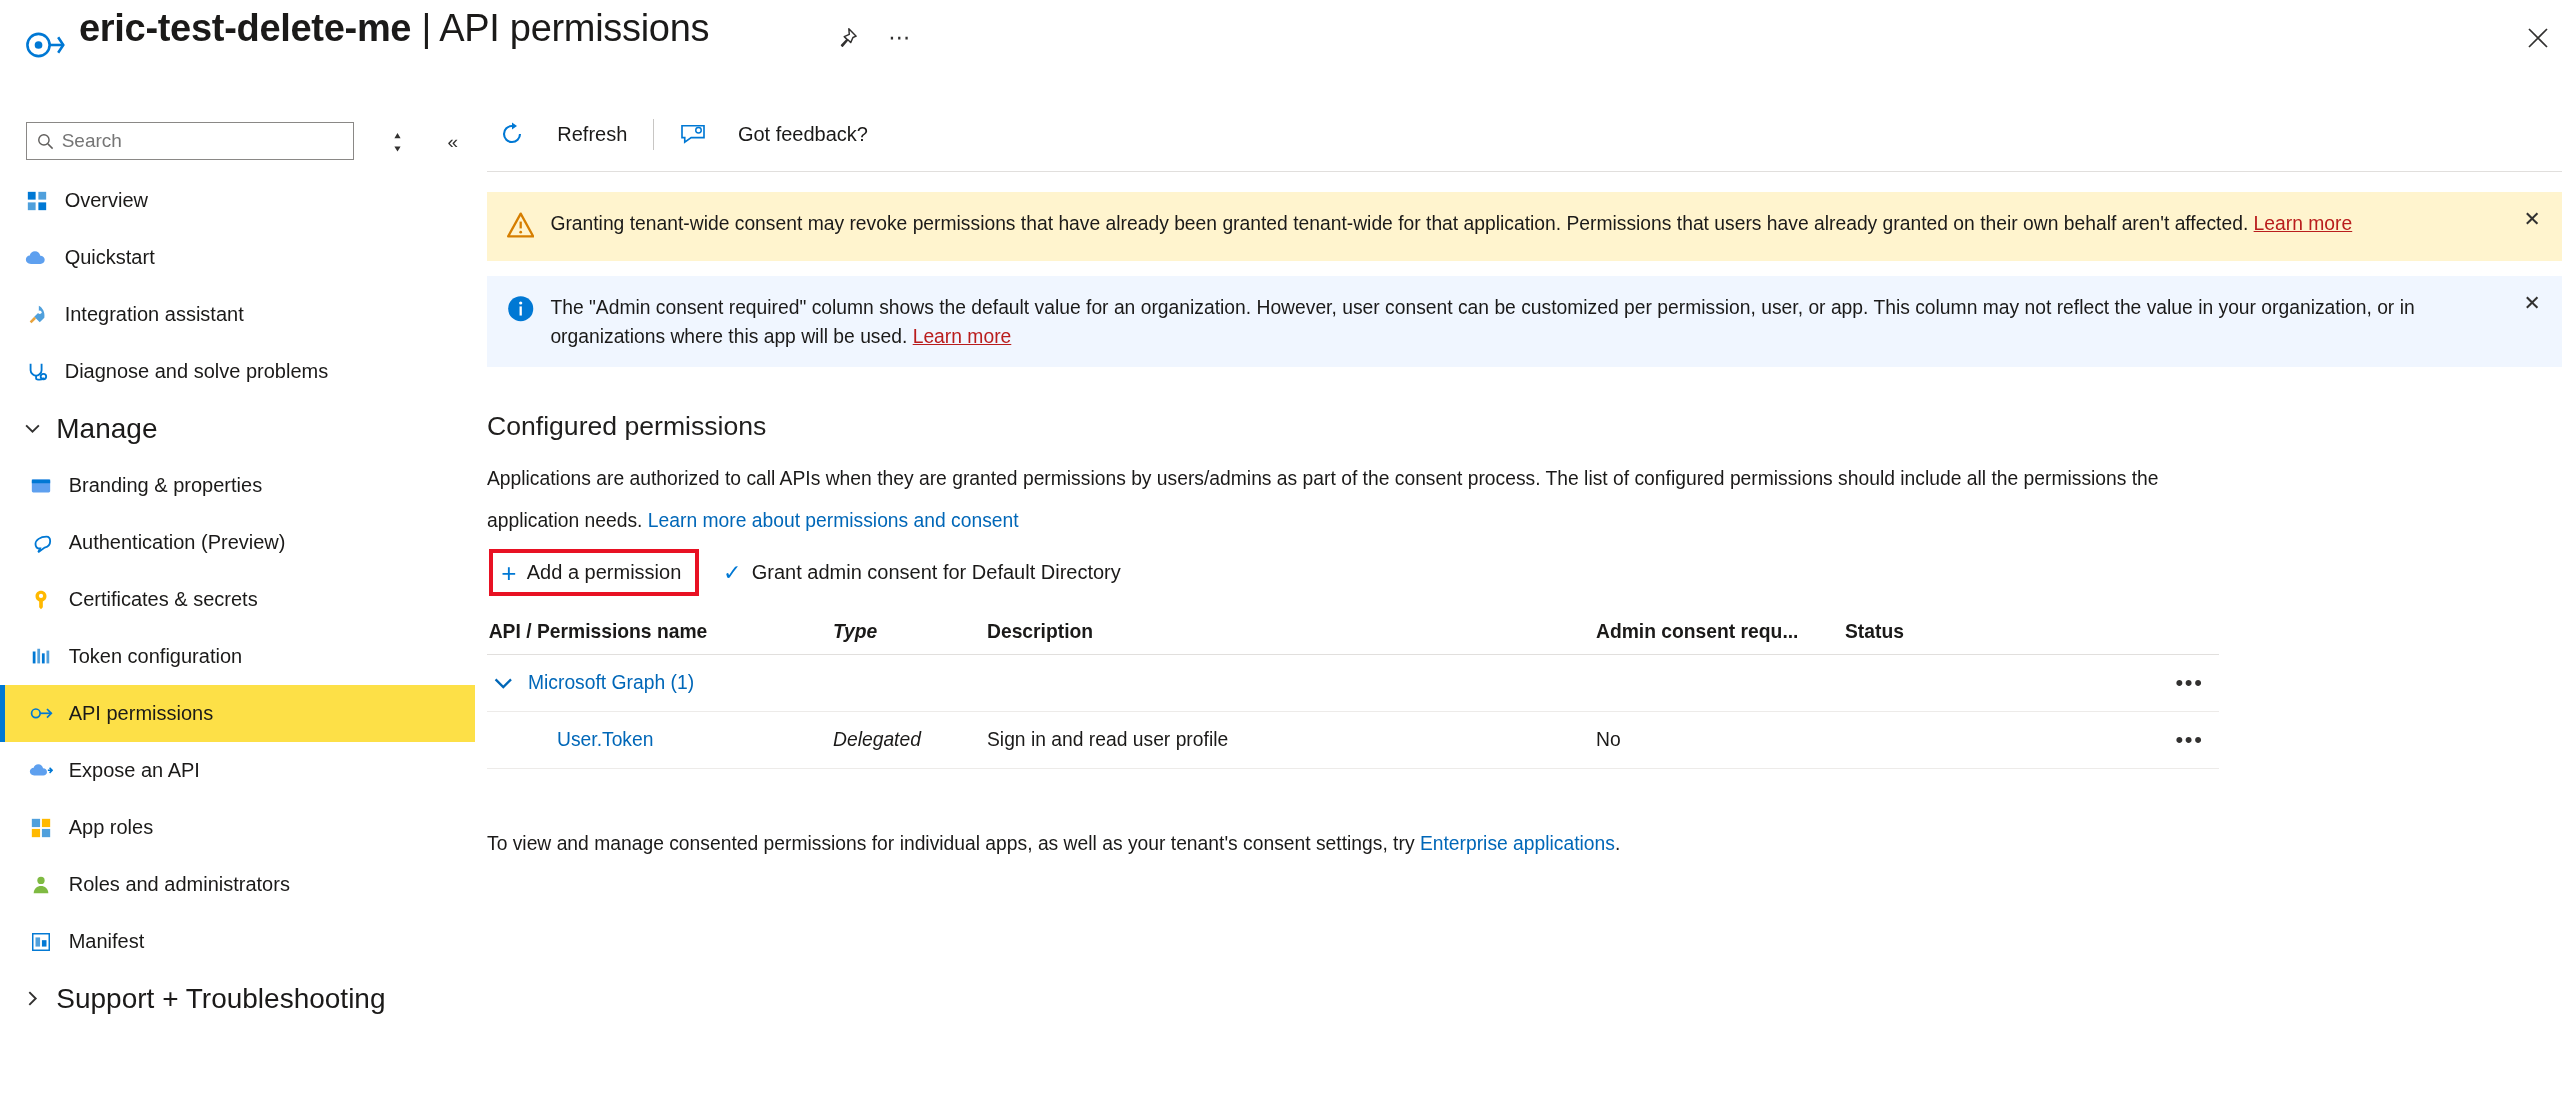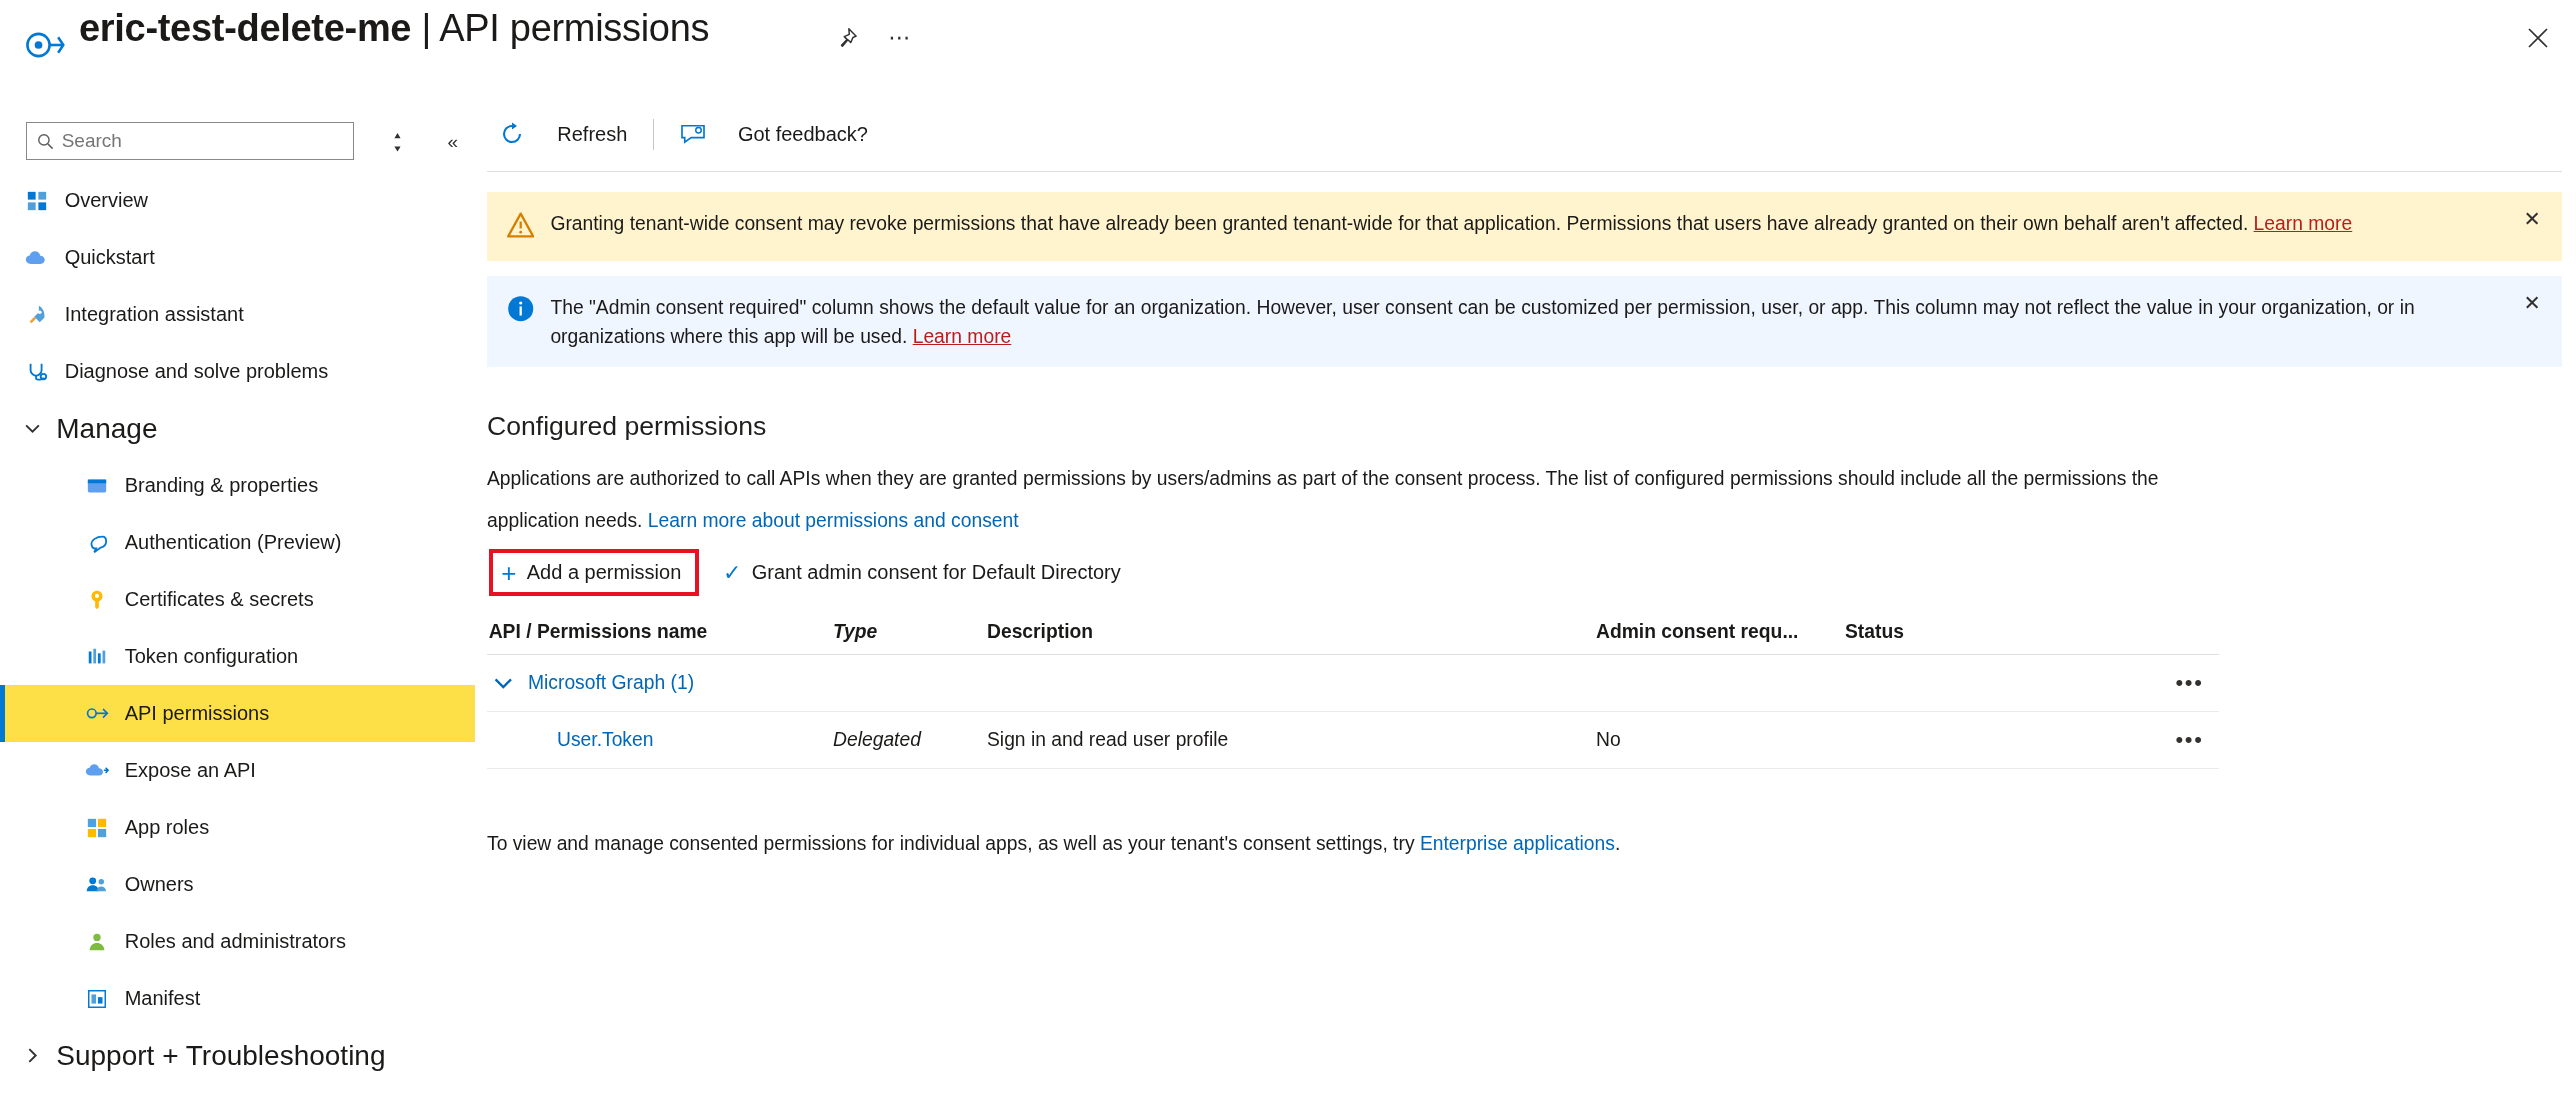--- a/index.html
+++ b/index.html
@@ -72,21 +72,21 @@
   .nav { position: absolute; left: 0; top: 62px; width: 475px; }
   .nav-item {
     display: flex; align-items: center; height: 57px; cursor: pointer;
     padding-left: 22px; position: relative;
   }
   .nav-item .ico {
     width: 29px; height: 29px; margin-right: 13.7px; flex: 0 0 auto;
     display: flex; align-items: center; justify-content: center;
   }
   .nav-item .lbl { font-size: 20px; color: #1b1a19; white-space: nowrap; }
-  .nav-item.indent { padding-left: 82px; }
+  .nav-item.indent { padding-left: 26px; }
   .nav-item.group .lbl { font-size: 28px; }
   .nav-item.selected {
     background: #fde047;
   }
   .nav-item.selected::before {
     content: ""; position: absolute; left: 0; top: 0; width: 5.1px; height: 57px;
     background: #0078d4;
   }
   .chev {
     width: 20.6px; height: 20.6px; margin-right: 13.7px; flex: 0 0 auto;
@@ -353,31 +353,20 @@
           <svg width="22" height="22" viewBox="0 0 24 24">
             <rect x="2" y="2" width="9" height="9" fill="#50a0dc"></rect>
             <rect x="13" y="2" width="9" height="9" fill="#ffb900"></rect>
             <rect x="2" y="13" width="9" height="9" fill="#ffb900"></rect>
             <rect x="13" y="13" width="9" height="9" fill="#50a0dc"></rect>
           </svg>
         </span>
         <span class="lbl">App roles</span>
       </div>
 
-      <div class="nav-item indent">
-        <span class="ico">
-          <svg width="24" height="20.6" viewBox="0 0 28 24">
-            <circle cx="9" cy="8" r="4" fill="#0078d4"></circle>
-            <path d="M2 20 C2 15.5 5 13 9 13 C13 13 16 15.5 16 20 Z" fill="#0078d4"></path>
-            <circle cx="19" cy="9" r="3.2" fill="#50a0dc"></circle>
-            <path d="M13.5 20 C13.5 16.5 16 14.5 19 14.5 C22 14.5 24.5 16.5 24.5 20 Z" fill="#50a0dc"></path>
-          </svg>
-        </span>
-        <span class="lbl">Owners</span>
-      </div>
 
       <div class="nav-item indent">
         <span class="ico">
           <svg width="22" height="22" viewBox="0 0 24 24">
             <circle cx="12" cy="7" r="4" fill="#7fba42"></circle>
             <path d="M4 21 C4 15.8 7.8 13 12 13 C16.2 13 20 15.8 20 21 Z" fill="#7fba42"></path>
           </svg>
         </span>
         <span class="lbl">Roles and administrators</span>
       </div>

